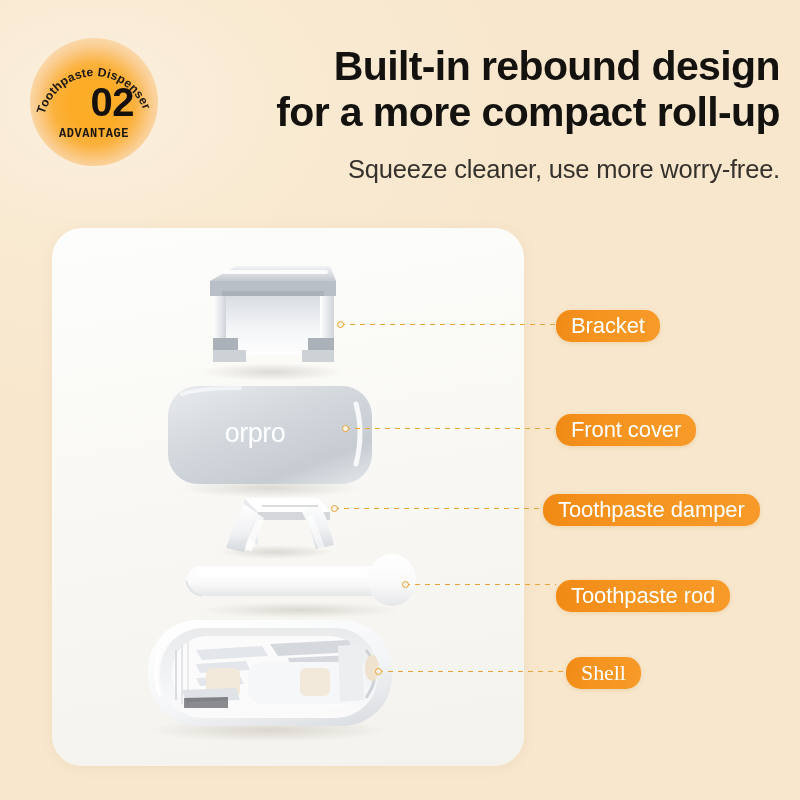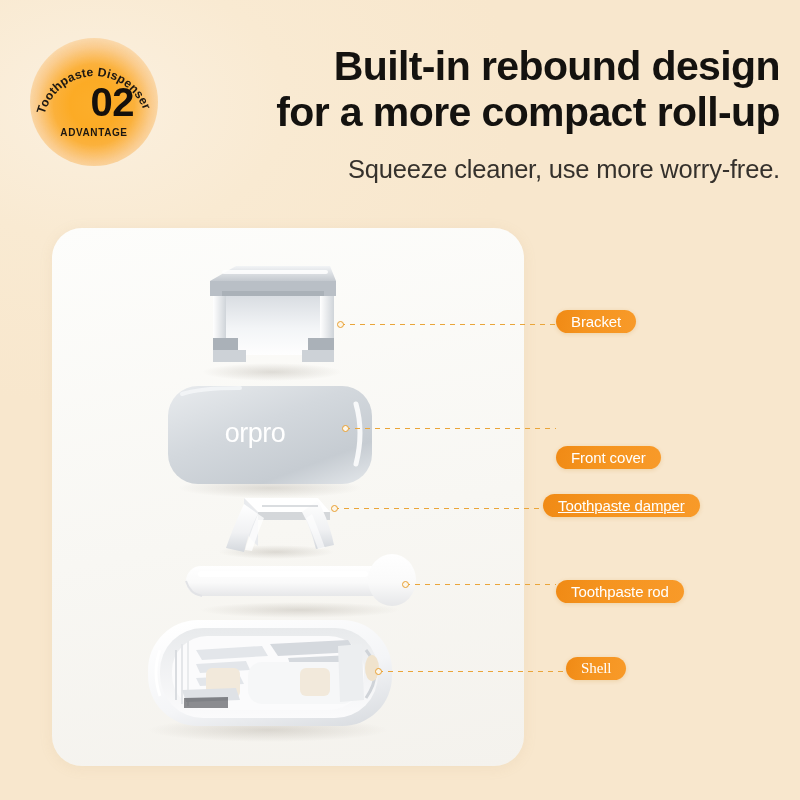--- a/index.html
+++ b/index.html
@@ -37,22 +37,22 @@
     font-size:12.2px; font-weight:700; fill:#1c1712;
     letter-spacing:0.2px;
   }
   #badge .num {
     position:absolute; left:0; top:44px; width:104px;
     text-align:right; font-size:40px; font-weight:700;
     color:#14100c; line-height:1; letter-spacing:-0.5px;
   }
   #badge .adv {
     position:absolute; left:0; top:89px; width:128px;
-    text-align:center; font-size:10px; font-weight:700;
-    color:#1c1712; letter-spacing:0.6px;
+    text-align:center; font-size:12px; font-weight:700;
+    color:#1c1712; letter-spacing:0.6px;font-family:Liberation Mono, monospace;
   }
 
   
   #headline {
     position:absolute; left:200px; top:44px; width:580px;
     text-align:right; color:#14120f;
     font-size:41px; font-weight:700; line-height:1.12;
     letter-spacing:-0.6px;
   }
   #headline .l2 { display:block; }
@@ -78,23 +78,23 @@
   .leader {
     position:absolute; height:1px;
     background-image: linear-gradient(to right,#eaa53a 0 5px, transparent 5px 10px);
     background-size:10px 1px; background-repeat:repeat-x;
   }
   .leader-dot {
     position:absolute; width:7px; height:7px; border-radius:50%;
     background:#fdf6e8; border:1.5px solid #e8a033;
   }
   .pill {
-    position:absolute; height:23px; border-radius:15px;
+    position:absolute; height:32px; border-radius:15px;
     background: linear-gradient(100deg,#f08a15 0%, #f5941f 38%, #f89a29 100%);
-    color:#ffffff; font-size:15px; font-weight:400;
+    color:#ffffff; font-size:22px; font-weight:400;
     display:flex; align-items:center; justify-content:center;
     padding:0 15px; white-space:nowrap;
     box-shadow:0 1px 4px rgba(200,130,30,0.22);
     letter-spacing:-0.1px;
   }
 </style>
 </head>
 <body>
 
 <div id="page">
@@ -239,24 +239,24 @@
       <path d="M160 650 Q152 672 160 696" stroke="#ffffff" stroke-width="3" fill="none" opacity="0.9"></path>
     </g>
   </svg>
 
   <div id="callouts">
       <div class="leader" style="left: 340px; top: 324px; width: 216px;"></div>
       <div class="leader-dot" style="left: 337px; top: 321px;"></div>
       <div class="pill" style="left: 556px; top: 310px;">Bracket</div>
       <div class="leader" style="left: 345px; top: 428px; width: 211px;"></div>
       <div class="leader-dot" style="left: 342px; top: 425px;"></div>
-      <div class="pill" style="left: 556px; top: 414px; margin-top: 32px;">Front cover</div>
+      <div class="pill" style="left: 556px; top: 414px;">Front cover</div>
       <div class="leader" style="left: 334px; top: 508px; width: 209px;"></div>
       <div class="leader-dot" style="left: 331px; top: 505px;"></div>
-      <div class="pill" style="left: 543px; top: 494px; text-decoration: underline;">Toothpaste damper</div>
+      <div class="pill" style="left: 543px; top: 494px;">Toothpaste damper</div>
       <div class="leader" style="left: 405px; top: 584px; width: 151px;"></div>
       <div class="leader-dot" style="left: 402px; top: 581px;"></div>
       <div class="pill" style="left: 556px; top: 570px; margin-top: 10px;">Toothpaste rod</div>
       <div class="leader" style="left: 378px; top: 671px; width: 188px;"></div>
       <div class="leader-dot" style="left: 375px; top: 668px;"></div>
       <div class="pill" style="left: 566px; top: 657px; font-family: Liberation Serif, serif;">Shell</div>
     </div>
 
 </div>
 

